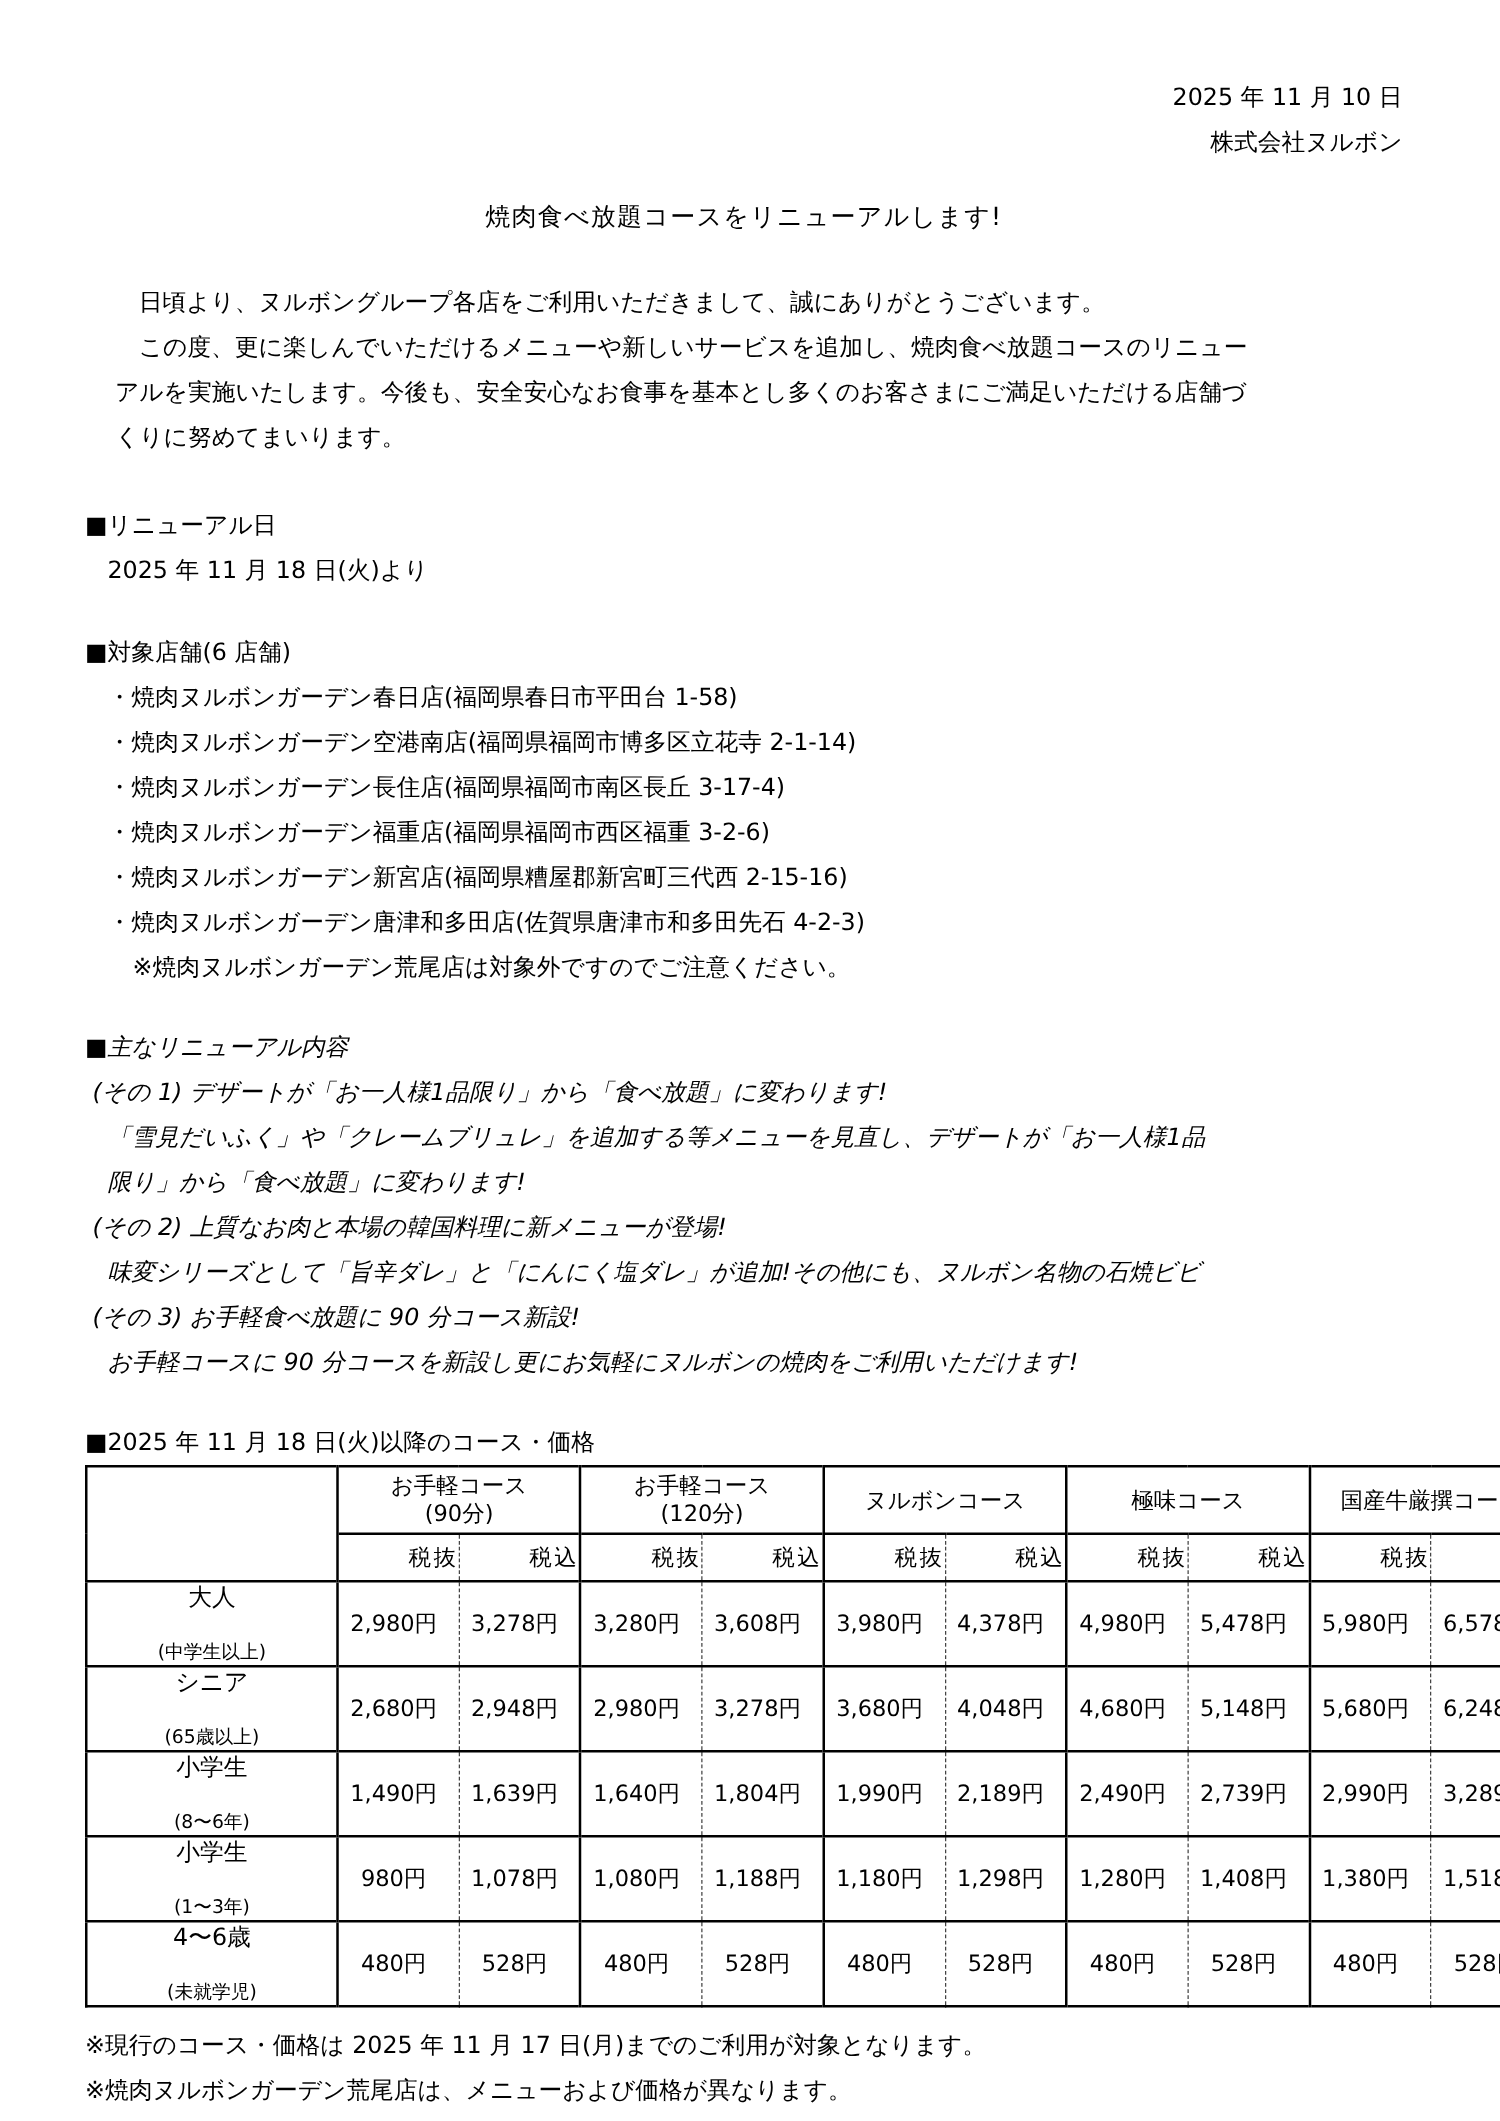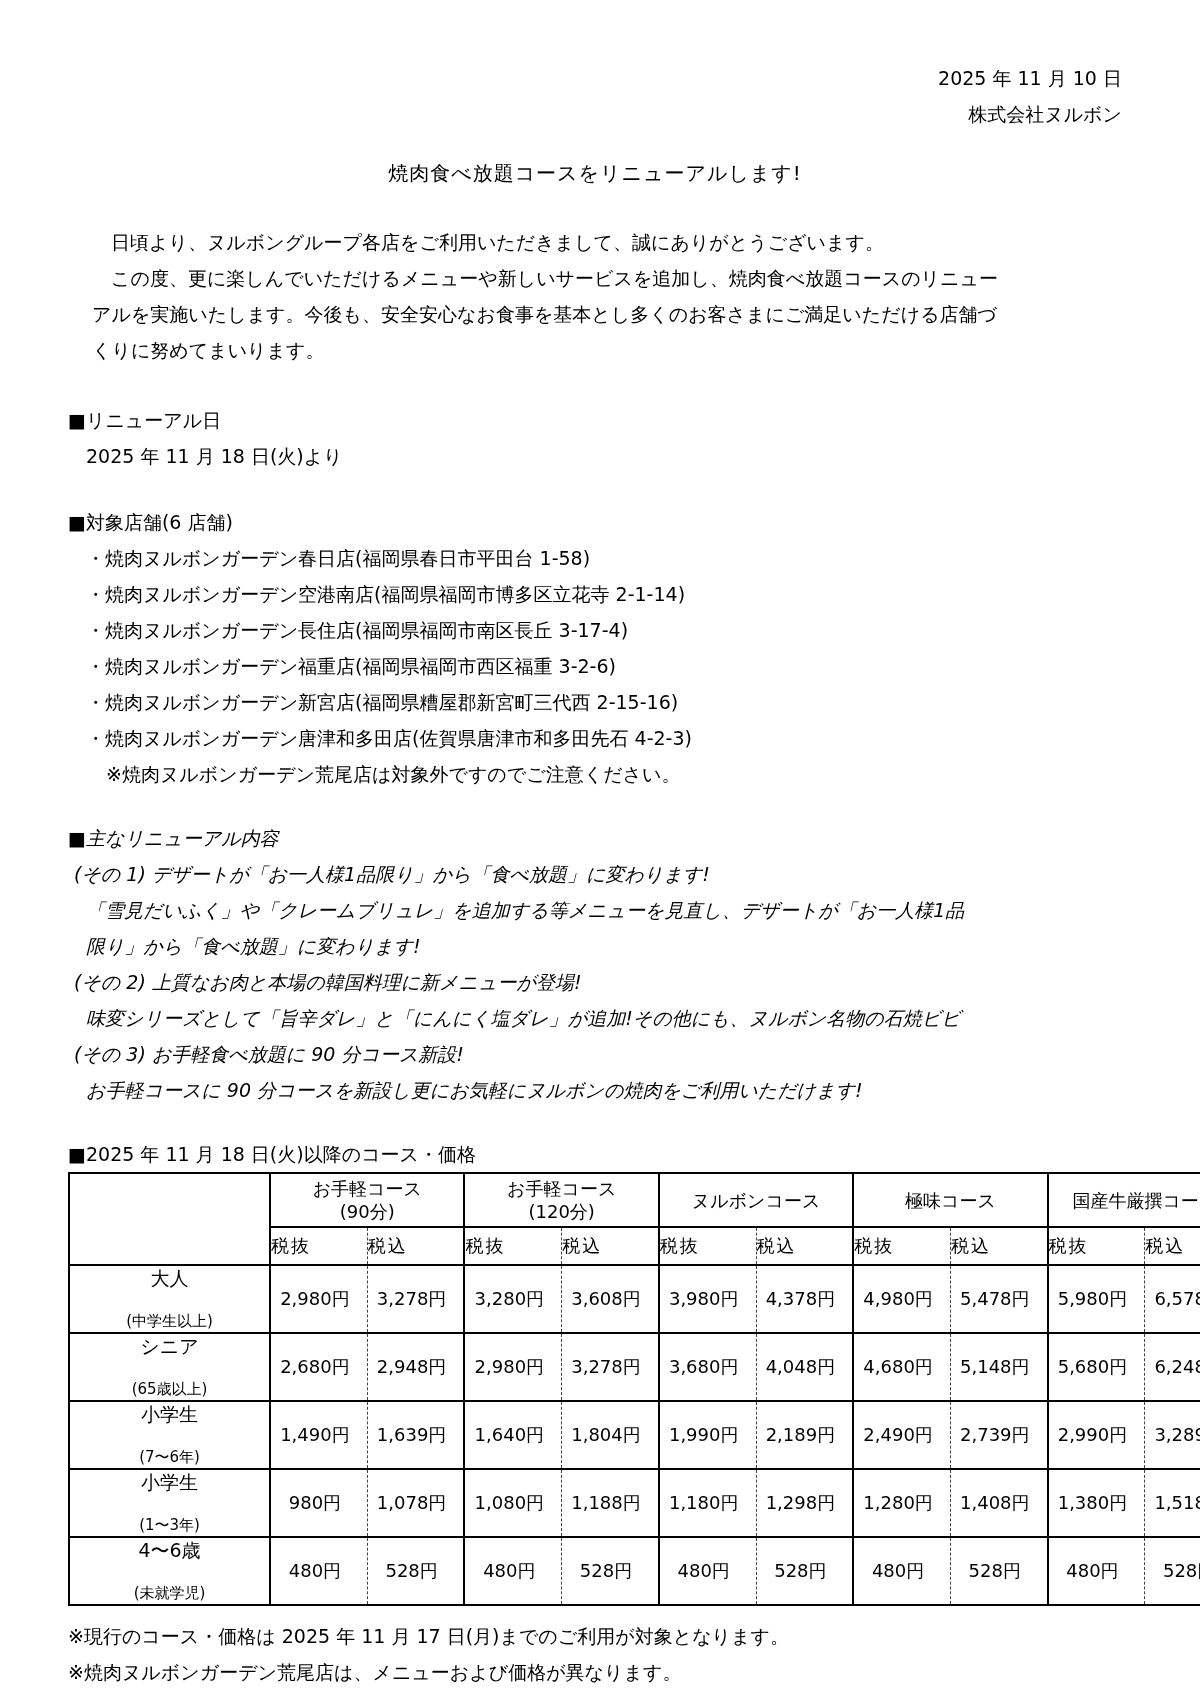--- a/index.html
+++ b/index.html
@@ -38,21 +38,21 @@
     border-collapse:collapse; table-layout:fixed;
     width:1175px; margin-top:2px;
     border:2px solid #000;
   }
   .price-table col.col-label { width:180px; }
   .price-table col.col-price { width:87px; }
   .price-table th, .price-table td {
     font-weight:normal; padding:0; font-size:18px; vertical-align:middle;
   }
   .price-table thead tr.group-row th { height:52px; }
-  .price-table thead tr.tax-row th { height:36px; border-top:2px solid #000; text-align:left; letter-spacing:2px; }
+  .price-table thead tr.tax-row th { height:36px; border-top:2px solid #000; text-align:right; letter-spacing:2px; }
   .price-table tbody tr { border-top:2px solid #000; }
   .price-table tbody th, .price-table tbody td { height:53px; }
   .price-table td { text-align:center; padding-right:8px; }
   .c-group { border-left:2px solid #000; }
   .c-in { border-left:1px dashed #444; }
   th.group { border-left:2px solid #000; text-align:center; }
   .gl,.gs { line-height:23px; text-align:center; }
   .rowlabel .rl { font-size:19px; line-height:25px; text-align:center; }
   .rowlabel .rs { font-size:15px; line-height:21px; text-align:center;margin-top:20px; }
 
@@ -186,21 +186,21 @@
         <td class="c-group">3,680円</td>
         <td class="c-in">4,048円</td>
         <td class="c-group">4,680円</td>
         <td class="c-in">5,148円</td>
         <td class="c-group">5,680円</td>
         <td class="c-in">6,248円</td>
       </tr>
       <tr>
         <th class="rowlabel">
           <div class="rl">小学生</div>
-          <div class="rs">(7〜6年)</div>
+          <div class="rs">(8〜6年)</div>
         </th>
         <td class="c-group">1,490円</td>
         <td class="c-in">1,639円</td>
         <td class="c-group">1,640円</td>
         <td class="c-in">1,804円</td>
         <td class="c-group">1,990円</td>
         <td class="c-in">2,189円</td>
         <td class="c-group">2,490円</td>
         <td class="c-in">2,739円</td>
         <td class="c-group">2,990円</td>

